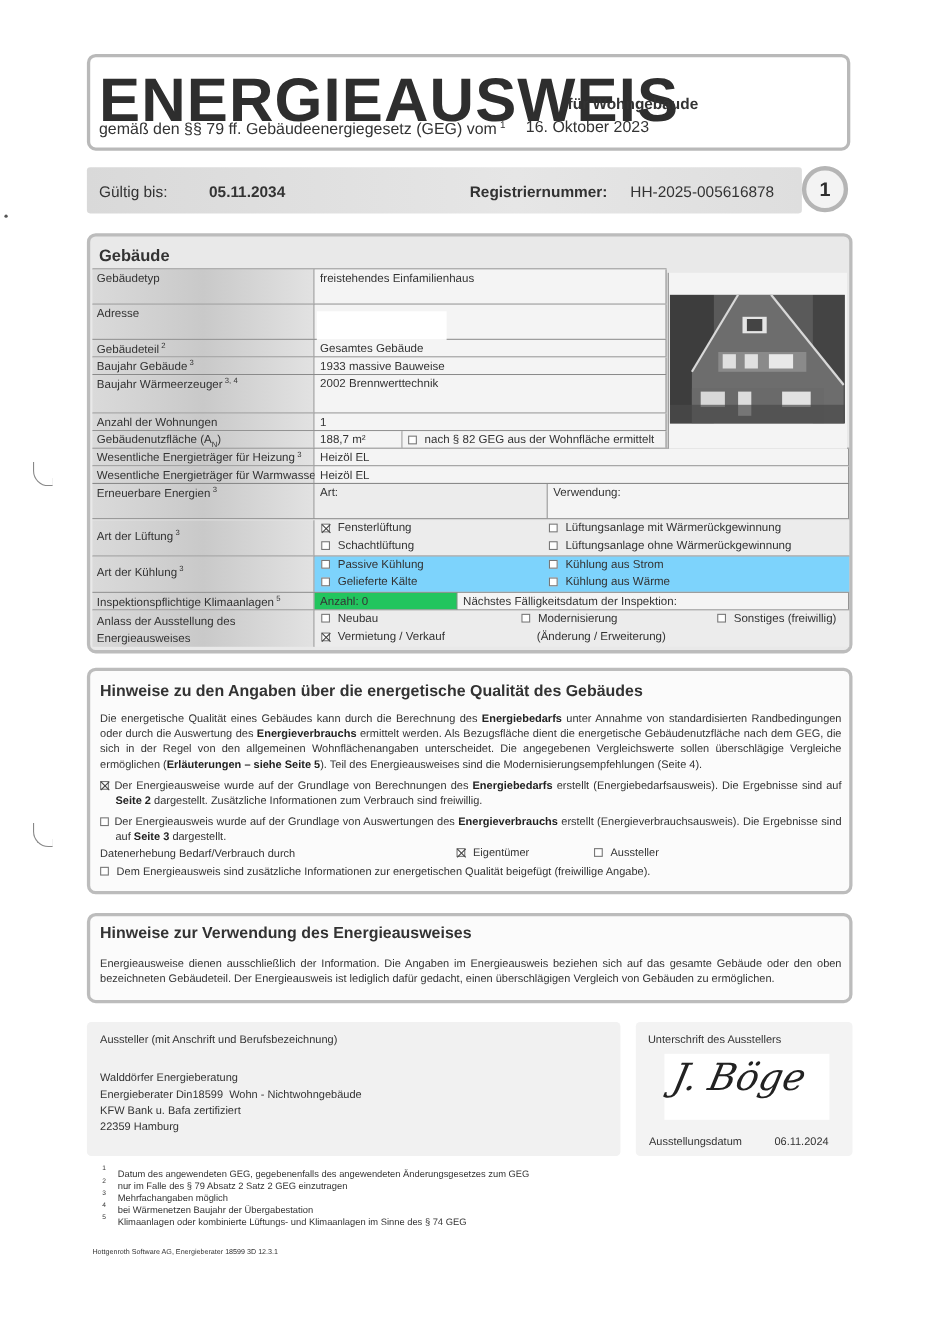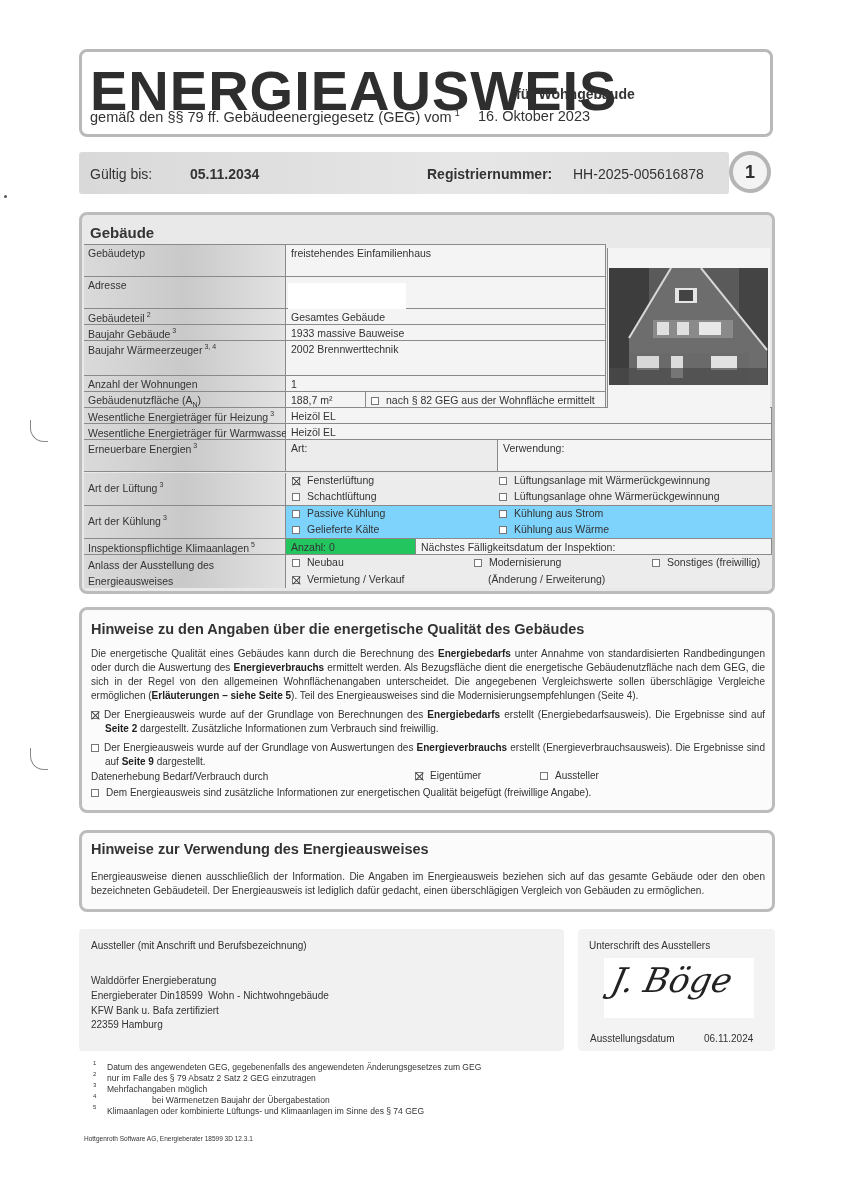--- a/index.html
+++ b/index.html
@@ -202,24 +202,24 @@
   </svg>
 </div>
 <div class="abs redact"></div>
 
 <div class="abs sec hw1"></div>
 <div class="abs sec-title hw1-title">Hinweise zu den Angaben über die energetische Qualität des Gebäudes</div>
 <div class="para" style="left:91px;top:647px;width:674px;">
   <span>Die energetische Qualität eines Gebäudes kann durch die Berechnung des </span><b>Energiebedarfs</b><span> unter Annahme von standardisierten Randbedingungen oder durch die Auswertung des </span><b>Energieverbrauchs</b><span> ermittelt werden. Als Bezugsfläche dient die energetische Gebäudenutzfläche nach dem GEG, die sich in der Regel von den allgemeinen Wohnflächenangaben unterscheidet. Die angegebenen Vergleichswerte sollen überschlägige Vergleiche ermöglichen (</span><b>Erläuterungen – siehe Seite 5</b><span>). Teil des Energieausweises sind die Modernisierungsempfehlungen (Seite 4).</span>
 </div>
 <div class="para" style="left:91px;top:708px;width:674px;padding-left:14px;text-indent:-14px;">
-  <span class="cb checked" style="margin-right:5px;"></span><span>Der Energieausweis wurde auf der Grundlage von Berechnungen des </span><b>Energiebedarfs</b><span> erstellt (Energiebedarfsausweis). Die Ergebnisse sind auf </span><b>Seite 2</b><span> dargestellt. Zusätzliche Informationen zum Verbrauch sind freiwillig.</span>
+  <span class="cb checked" style="margin-right:5px;"></span><span>Der Energieausweise wurde auf der Grundlage von Berechnungen des </span><b>Energiebedarfs</b><span> erstellt (Energiebedarfsausweis). Die Ergebnisse sind auf </span><b>Seite 2</b><span> dargestellt. Zusätzliche Informationen zum Verbrauch sind freiwillig.</span>
 </div>
 <div class="para" style="left:91px;top:741px;width:674px;padding-left:14px;text-indent:-14px;">
-  <span class="cb" style="margin-right:5px;"></span><span>Der Energieausweis wurde auf der Grundlage von Auswertungen des </span><b>Energieverbrauchs</b><span> erstellt (Energieverbrauchsausweis). Die Ergebnisse sind auf </span><b>Seite 9</b><span> dargestellt.</span>
+  <span class="cb" style="margin-right:5px;"></span><span>Der Energieausweis wurde auf der Grundlage von Auswertungen des </span><b>Energieverbrauchs</b><span> erstellt (Energieverbrauchsausweis). Die Ergebnisse sind auf </span><b>Seite 3</b><span> dargestellt.</span>
 </div>
 <div class="para" style="left:91px;top:770px;">Datenerhebung Bedarf/Verbrauch durch</div>
 <span class="opt" style="left:415px;top:770px;font-size:10px;"><span class="cb checked"></span><span>Eigentümer</span></span>
 <span class="opt" style="left:540px;top:770px;font-size:10px;"><span class="cb"></span><span>Aussteller</span></span>
 <span class="opt" style="left:91px;top:787px;font-size:10px;"><span class="cb"></span><span>Dem Energieausweis sind zusätzliche Informationen zur energetischen Qualität beigefügt (freiwillige Angabe).</span></span>
 
 <div class="abs sec hw2"></div>
 <div class="abs sec-title hw2-title">Hinweise zur Verwendung des Energieausweises</div>
 <div class="para" style="left:91px;top:870px;width:674px;">Energieausweise dienen ausschließlich der Information. Die Angaben im Energieausweis beziehen sich auf das gesamte Gebäude oder den oben bezeichneten Gebäudeteil. Der Energieausweis ist lediglich dafür gedacht, einen überschlägigen Vergleich von Gebäuden zu ermöglichen.</div>
 
@@ -237,17 +237,17 @@
 <div class="small" style="left:590px;top:1033px;">Ausstellungsdatum</div>
 <div class="small" style="left:704px;top:1033px;">06.11.2024</div>
 
 <div class="foot-n" style="left:93px;top:1060px;">1</div>
 <div class="foot" style="left:107px;top:1062px;">Datum des angewendeten GEG, gegebenenfalls des angewendeten Änderungsgesetzes zum GEG</div>
 <div class="foot-n" style="left:93px;top:1071px;">2</div>
 <div class="foot" style="left:107px;top:1073px;">nur im Falle des § 79 Absatz 2 Satz 2 GEG einzutragen</div>
 <div class="foot-n" style="left:93px;top:1082px;">3</div>
 <div class="foot" style="left:107px;top:1084px;">Mehrfachangaben möglich</div>
 <div class="foot-n" style="left:93px;top:1093px;">4</div>
-<div class="foot" style="left:107px;top:1095px;margin-left:45px;">bei Wärmenetzen Baujahr der Übergabestation</div>
+<div class="foot" style="left:107px;top:1095px;">bei Wärmenetzen Baujahr der Übergabestation</div>
 <div class="foot-n" style="left:93px;top:1104px;">5</div>
 <div class="foot" style="left:107px;top:1106px;">Klimaanlagen oder kombinierte Lüftungs- und Klimaanlagen im Sinne des § 74 GEG</div>
 
 <div class="foot" style="left:84px;top:1135px;font-size:6.5px;">Hottgenroth Software AG, Energieberater 18599 3D 12.3.1</div>
 
 </body></html>

